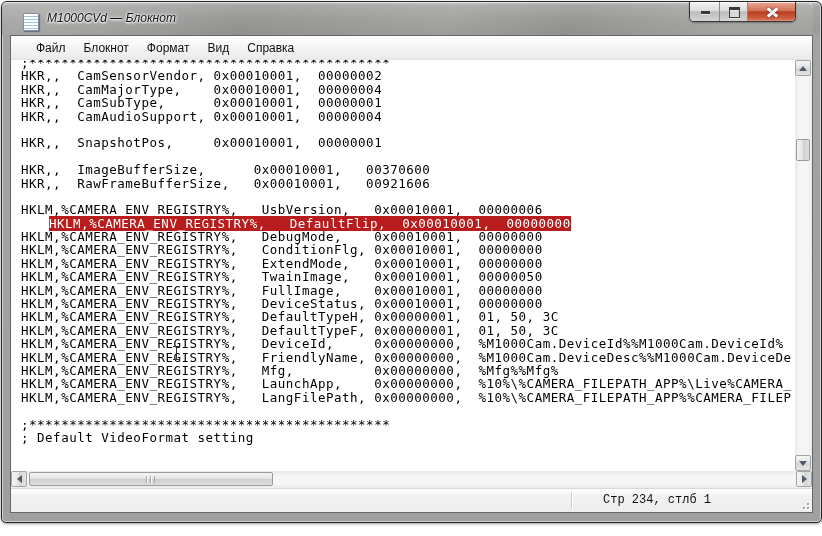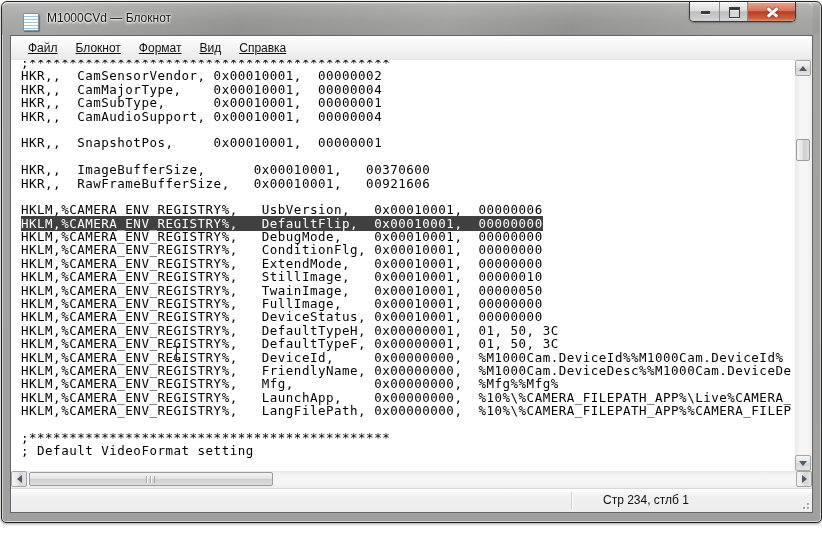--- a/index.html
+++ b/index.html
@@ -6,21 +6,21 @@
   body{width:822px;height:536px;background:#ffffff;position:relative;overflow:hidden;
        font-family:"Liberation Sans",sans-serif;}
 
   
   .window{position:absolute;left:1px;top:1px;width:819px;height:520px;
     border-radius:6px 6px 5px 5px;border:1px solid #262626;
     background:linear-gradient(180deg,#c9c9c7 0px,#a7a7a5 4px,#9a9a98 30px,#a3a3a1 33px,#a0a09e 100%);
     box-shadow:inset 0 0 0 1px rgba(255,255,255,.5),0 1px 3px rgba(0,0,0,.4);}
   .titlebar{position:absolute;left:0;top:0;right:8px;height:33px;border-radius:6px 6px 0 0;
     background:linear-gradient(180deg,#c6c6c4 0,#a6a6a4 3px,#979795 55%,#90908e 100%);
-    box-shadow:inset 0 1px 0 rgba(255,255,255,.55);}
+    box-shadow:inset 0 1px 0 rgba(255,255,255,.55);font-style:italic;}
   .titlebar .sheen{position:absolute;inset:0;border-radius:6px 6px 0 0;
     background:linear-gradient(115deg,rgba(255,255,255,.18) 8%,rgba(255,255,255,0) 30%,rgba(255,255,255,.12) 55%,rgba(255,255,255,0) 70%,rgba(255,255,255,.15) 88%);}
   .win-icon{position:absolute;left:21px;top:11px;width:14px;height:16px;background:#fdfdfd;
     border:1px solid #7d90a8;border-radius:1px;
     background-image:repeating-linear-gradient(180deg,#ffffff 0 2px,#9fc4e2 2px 3px);
     box-shadow:1px 1px 1px rgba(0,0,0,.35);}
   .title-text{position:absolute;left:45px;top:9px;font-size:12px;color:#111;
     text-shadow:0 0 4px #fff,0 0 2px #fff,0 1px 2px #fff;white-space:nowrap;}
 
   
@@ -41,22 +41,22 @@
     background:rgba(255,255,255,.35);}
   .glyph-close{position:absolute;left:50%;top:50%;width:13px;height:11px;margin:-5px 0 0 -6px;}
   .glyph-close i{position:absolute;left:0;top:4.3px;width:13px;height:2.6px;background:#fff;
     border-radius:1px;box-shadow:0 0 2px rgba(60,0,0,.7);}
   .glyph-close i:nth-child(1){transform:rotate(40deg);} .glyph-close i:nth-child(2){transform:rotate(-40deg);}
 
   
   .client{position:absolute;left:8px;right:8px;top:33px;height:476px;
     border:1px solid #63666d;background:#fff;display:flex;flex-direction:column;}
   .menubar{height:23px;flex:0 0 23px;display:flex;align-items:center;
-    background:linear-gradient(180deg,#ffffff,#f2f2f2 60%,#ebebeb);padding-left:8px;
-    font-size:12px;color:#111;text-decoration:underline;}
+    background:linear-gradient(180deg,#ffffff,#f2f2f2 60%,#ebebeb);padding-left:16px;
+    font-size:12px;color:#111;}
   .menu-item{padding:3px 9px;white-space:nowrap;}
 
   .editor{position:relative;flex:1 1 auto;background:#fff;overflow:hidden;border-top:1px solid #e3e3e3;}
   .viewport{position:absolute;left:0;top:0;right:17px;bottom:17px;overflow:hidden;
     padding-left:10px;}
   .textlines{margin-top:-4px;font-family:"DejaVu Sans Mono","Liberation Mono",monospace;
     font-size:12.5px;line-height:13.4px;letter-spacing:0.5px;color:#000;}
   .line{height:13.4px;white-space:pre;}
 
   
@@ -77,21 +77,21 @@
   .tri-right{margin:-4px 0 0 -2.5px;border-top:4px solid transparent;border-bottom:4px solid transparent;border-left:5px solid #4f5a6b;}
   .vthumb{position:absolute;left:1px;width:14px;top:79px;height:22px;border:1px solid #9a9a9a;border-radius:2px;
     background:linear-gradient(90deg,#f4f4f4,#e2e2e2 50%,#cfcfcf 52%,#dedede);box-sizing:border-box;}
   .hthumb{position:absolute;top:1px;height:14px;left:18px;width:244px;border:1px solid #9a9a9a;border-radius:2px;
     background:linear-gradient(180deg,#f4f4f4,#e2e2e2 50%,#cfcfcf 52%,#dedede);box-sizing:border-box;}
   .hgrip{position:absolute;left:50%;top:3px;width:9px;height:7px;margin-left:-5px;
     background:repeating-linear-gradient(90deg,#a6a6a6 0 1px,rgba(255,255,255,.9) 1px 2px,transparent 2px 4px);}
 
   
   .statusbar{position:relative;flex:0 0 23px;background:linear-gradient(180deg,#ffffff,#f1f1f1 30%,#ededed);
-    border-top:1px solid #d8d8d8;font-size:12px;color:#111;}
+    border-top:1px solid #d8d8d8;font-size:12px;color:#111;font-family:Liberation Mono, monospace;}
   .status-sep{position:absolute;left:560px;top:3px;bottom:3px;width:1px;background:#cfcfcf;
     box-shadow:1px 0 0 #ffffff;}
   .status-pos{position:absolute;left:592px;top:4px;white-space:nowrap;}
   .grip{position:absolute;right:2px;bottom:2px;width:13px;height:13px;}
   .grip i{position:absolute;width:2px;height:2px;background:#a3a3a3;box-shadow:1px 1px 0 #fff;}
   .grip i:nth-child(1){right:1px;bottom:1px;}
   .grip i:nth-child(2){right:5px;bottom:1px;}
   .grip i:nth-child(3){right:1px;bottom:5px;}
 
   
@@ -143,25 +143,24 @@
             <div class="line"><span>HKR,,  CamMajorType,    0x00010001,  00000004</span></div>
             <div class="line"><span>HKR,,  CamSubType,      0x00010001,  00000001</span></div>
             <div class="line"><span>HKR,,  CamAudioSupport, 0x00010001,  00000004</span></div>
             <div class="line"><span></span></div>
             <div class="line"><span>HKR,,  SnapshotPos,     0x00010001,  00000001</span></div>
             <div class="line"><span></span></div>
             <div class="line"><span>HKR,,  ImageBufferSize,      0x00010001,   00370600</span></div>
             <div class="line"><span>HKR,,  RawFrameBufferSize,   0x00010001,   00921606</span></div>
             <div class="line"><span></span></div>
             <div class="line"><span>HKLM,%CAMERA_ENV_REGISTRY%,   UsbVersion,   0x00010001,  00000006</span></div>
-            <div class="line"><span style="background: #404040; color: rgb(255, 255, 255);">HKLM,%CAMERA_ENV_REGISTRY%,   DefaultFlip,  0x00010001,  00000000</span></div>
+            <div class="line"><span style="background: #b91c1c; color: rgb(255, 255, 255); margin-left: 28px;">HKLM,%CAMERA_ENV_REGISTRY%,   DefaultFlip,  0x00010001,  00000000</span></div>
             <div class="line"><span>HKLM,%CAMERA_ENV_REGISTRY%,   DebugMode,    0x00010001,  00000000</span></div>
             <div class="line"><span>HKLM,%CAMERA_ENV_REGISTRY%,   ConditionFlg, 0x00010001,  00000000</span></div>
             <div class="line"><span>HKLM,%CAMERA_ENV_REGISTRY%,   ExtendMode,   0x00010001,  00000000</span></div>
-            <div class="line"><span>HKLM,%CAMERA_ENV_REGISTRY%,   StillImage,   0x00010001,  00000010</span></div>
             <div class="line"><span>HKLM,%CAMERA_ENV_REGISTRY%,   TwainImage,   0x00010001,  00000050</span></div>
             <div class="line"><span>HKLM,%CAMERA_ENV_REGISTRY%,   FullImage,    0x00010001,  00000000</span></div>
             <div class="line"><span>HKLM,%CAMERA_ENV_REGISTRY%,   DeviceStatus, 0x00010001,  00000000</span></div>
             <div class="line"><span>HKLM,%CAMERA_ENV_REGISTRY%,   DefaultTypeH, 0x00000001,  01, 50, 3C</span></div>
             <div class="line"><span>HKLM,%CAMERA_ENV_REGISTRY%,   DefaultTypeF, 0x00000001,  01, 50, 3C</span></div>
             <div class="line"><span>HKLM,%CAMERA_ENV_REGISTRY%,   DeviceId,     0x00000000,  %M1000Cam.DeviceId%%M1000Cam.DeviceId%</span></div>
             <div class="line"><span>HKLM,%CAMERA_ENV_REGISTRY%,   FriendlyName, 0x00000000,  %M1000Cam.DeviceDesc%%M1000Cam.DeviceDe</span></div>
             <div class="line"><span>HKLM,%CAMERA_ENV_REGISTRY%,   Mfg,          0x00000000,  %Mfg%%Mfg%</span></div>
             <div class="line"><span>HKLM,%CAMERA_ENV_REGISTRY%,   LaunchApp,    0x00000000,  %10%\%CAMERA_FILEPATH_APP%\Live%CAMERA_</span></div>
             <div class="line"><span>HKLM,%CAMERA_ENV_REGISTRY%,   LangFilePath, 0x00000000,  %10%\%CAMERA_FILEPATH_APP%%CAMERA_FILEP</span></div>

